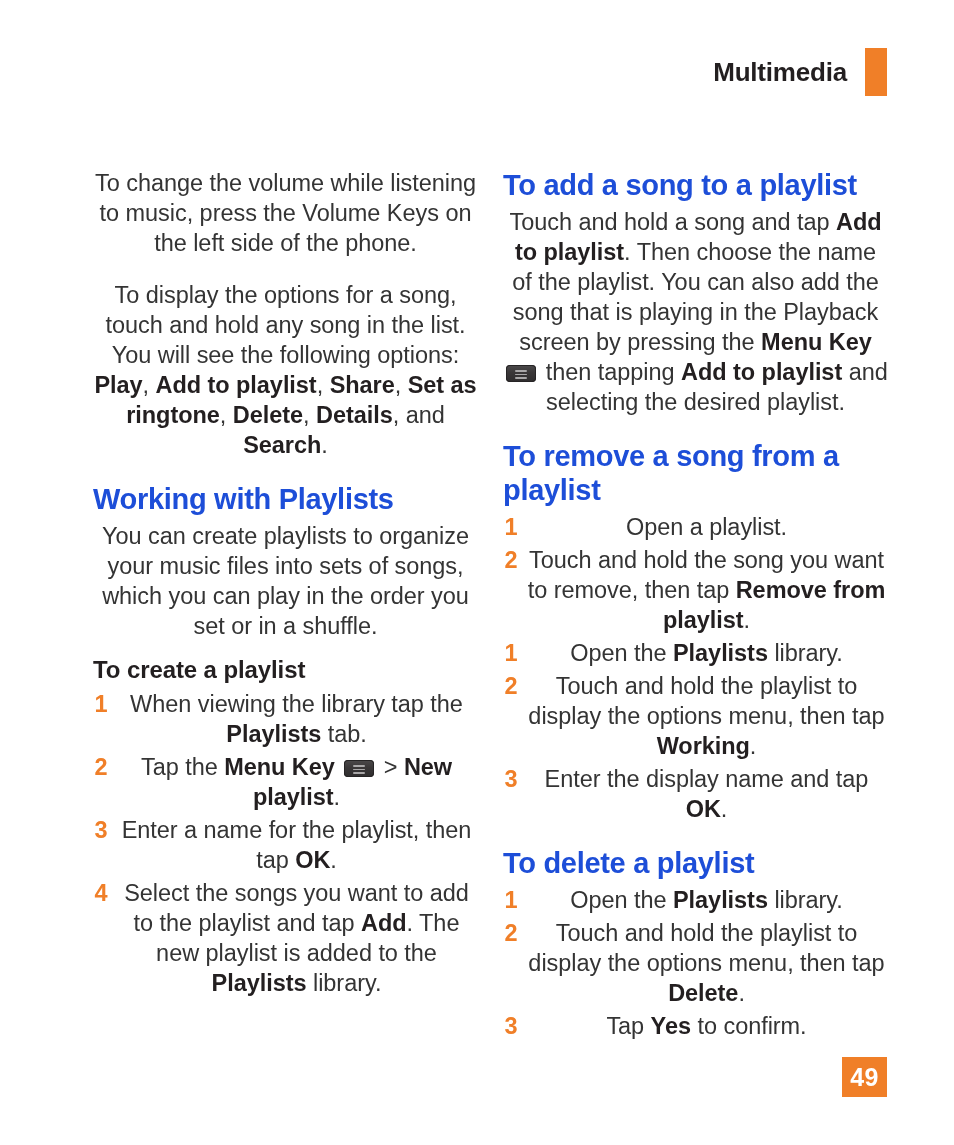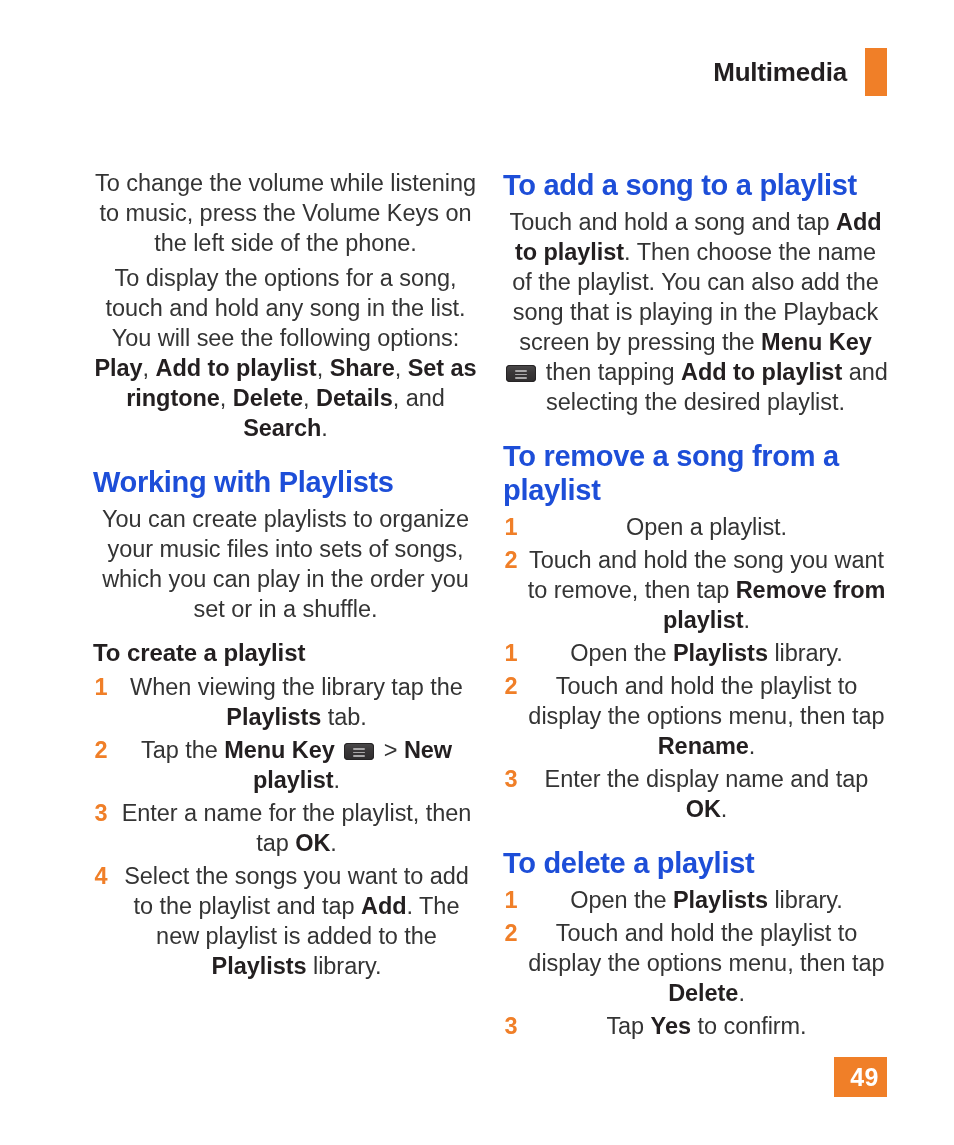--- a/index.html
+++ b/index.html
@@ -61,21 +61,21 @@
   
   p.body, .list li {
     font-size: 23.5px;
     line-height: 30px;
     color: #343434;
     margin: 0 0 5px 0;
     letter-spacing: -0.05px;
     text-align: center;
   }
   p.body { margin-bottom: 4px; }
-  p.body + p.body { margin-top: 5px; }
+  p.body + p.body { margin-top: 22px; }
 
   h2.section {
     font-size: 29px;
     font-weight: bold;
     color: #1d4ed8;
     line-height: 34px;
     margin: 22px 0 5px 0;
     letter-spacing: -0.3px;
   }
   h2.section.first { margin-top: 0; }
@@ -145,21 +145,20 @@
     width: 45px;
     height: 40px;
     background: #f07f28;
     color: #ffffff;
     font-size: 25px;
     font-weight: bold;
     display: flex;
     align-items: center;
     justify-content: center;
     letter-spacing: 0.3px;
-    padding-left: 8px;
   }
 </style>
 </head>
 <body>
 
 <div class="page">
 
   <div class="header">
     <div class="header-title">Multimedia</div>
     <div class="header-tab"></div>
@@ -187,21 +186,21 @@
       <div id="right-sections">
           <h2 class="section first">To add a song to a playlist</h2>
           <p class="body"><span>Touch and hold a song and tap </span><span class="b">Add to playlist</span><span>. Then choose the name of the playlist. You can also add the song that is playing in the Playback screen by pressing the </span><span class="b">Menu Key</span><span> </span><span class="menukey"><i></i><i></i><i></i></span><span> then tapping </span><span class="b">Add to playlist</span><span> and selecting the desired playlist.</span></p>
           <h2 class="section">To remove a song from a playlist</h2>
           <ol class="list">
             <li><span class="num">1</span><span>Open a playlist.</span></li>
             <li><span class="num">2</span><span>Touch and hold the song you want to remove, then tap </span><span class="b">Remove from playlist</span><span>.</span></li>
           </ol>
           <ol class="list">
             <li><span class="num">1</span><span>Open the </span><span class="b">Playlists</span><span> library.</span></li>
-            <li><span class="num">2</span><span>Touch and hold the playlist to display the options menu, then tap </span><span class="b">Rename</span><span>.</span></li>
+            <li><span class="num">2</span><span>Touch and hold the playlist to display the options menu, then tap </span><span class="b">Working</span><span>.</span></li>
             <li><span class="num">3</span><span>Enter the display name and tap </span><span class="b">OK</span><span>.</span></li>
           </ol>
           <h2 class="section">To delete a playlist</h2>
           <ol class="list">
             <li><span class="num">1</span><span>Open the </span><span class="b">Playlists</span><span> library.</span></li>
             <li><span class="num">2</span><span>Touch and hold the playlist to display the options menu, then tap </span><span class="b">Delete</span><span>.</span></li>
             <li><span class="num">3</span><span>Tap </span><span class="b">Yes</span><span> to confirm.</span></li>
           </ol>
         </div>
     </div>

